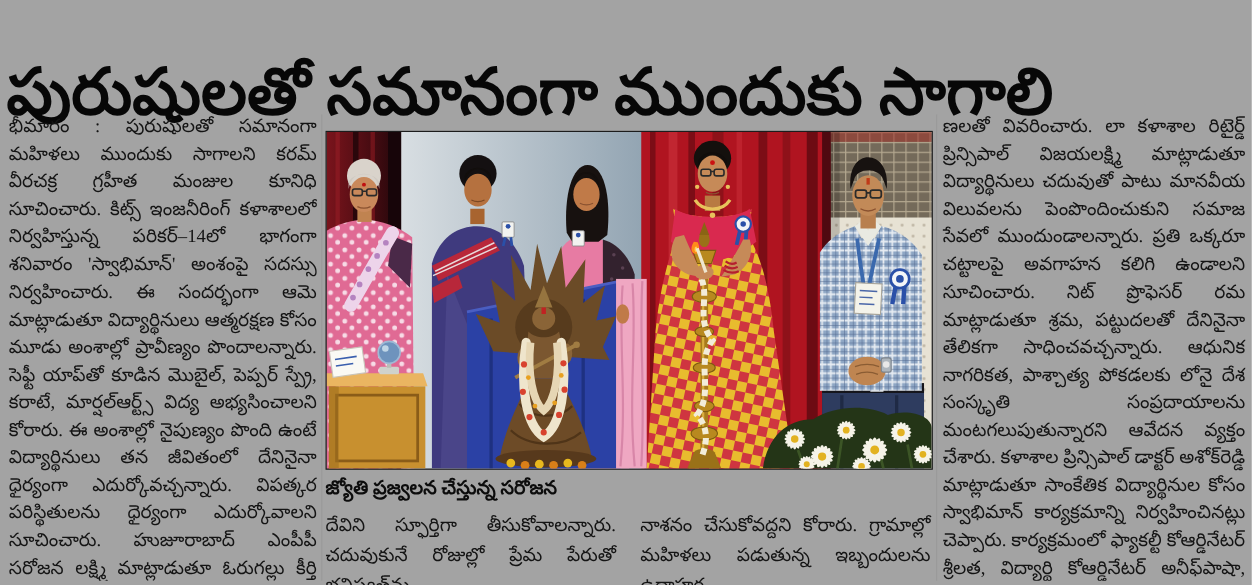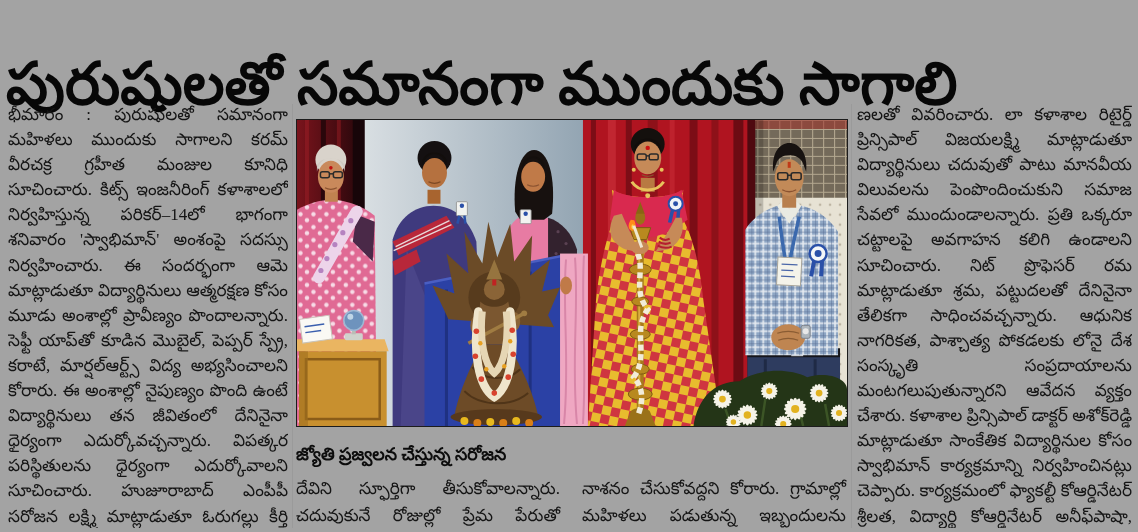--- a/index.html
+++ b/index.html
@@ -9,21 +9,21 @@
             font-size:59px;font-weight:bold;color:#070707;white-space:nowrap;
             letter-spacing:0px;line-height:100px;overflow:hidden;}
   .bodytext{font-size:17px;line-height:25.1px;text-align:justify;}
   .col-left{position:absolute;left:8px;top:102px;width:280px;height:426px;overflow:hidden;}
   .col-right{position:absolute;left:857px;top:102px;width:275px;height:426px;overflow:hidden;}
   .vrule{position:absolute;top:104px;width:1px;height:424px;background:#9a9a9a;}
   .vrule.r1{left:291.5px;}
   .vrule.r2{left:850.5px;}
   .middle{position:absolute;left:296px;top:102px;width:551px;}
   .photo{display:block;margin-top:17px;width:550px;height:306px;border:1.5px solid #1c1c1c;background:#777;}
-  .caption{margin-top:17px;font-size:17.5px;font-weight:bold;color:#0c0c0c;}
+  .caption{margin-top:6px;font-size:17.5px;font-weight:bold;color:#0c0c0c;}
   .mid-cols{display:flex;gap:22px;margin-top:7px;}
   .mid-col{width:264px;font-size:17px;line-height:27px;text-align:justify;}
   .dateline{font-weight:normal;}
 </style>
 </head>
 <body>
 
 <div class="page">
 
   <h1 class="headline">పురుషులతో సమానంగా ముందుకు సాగాలి</h1>

